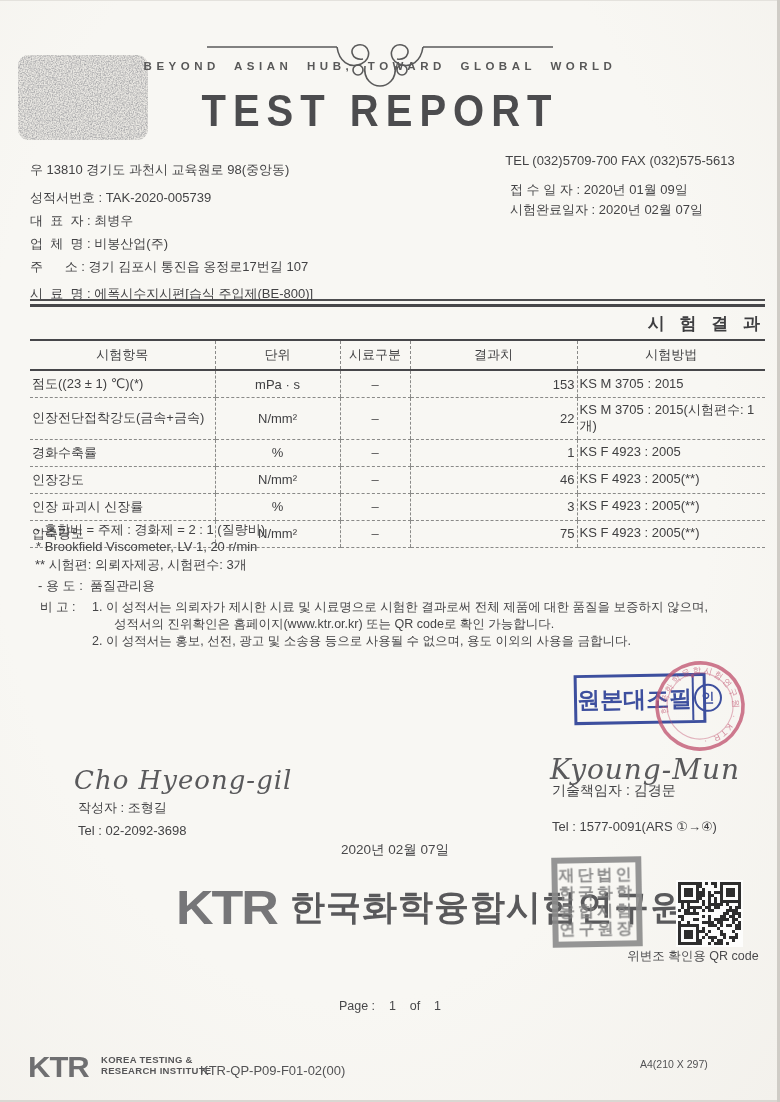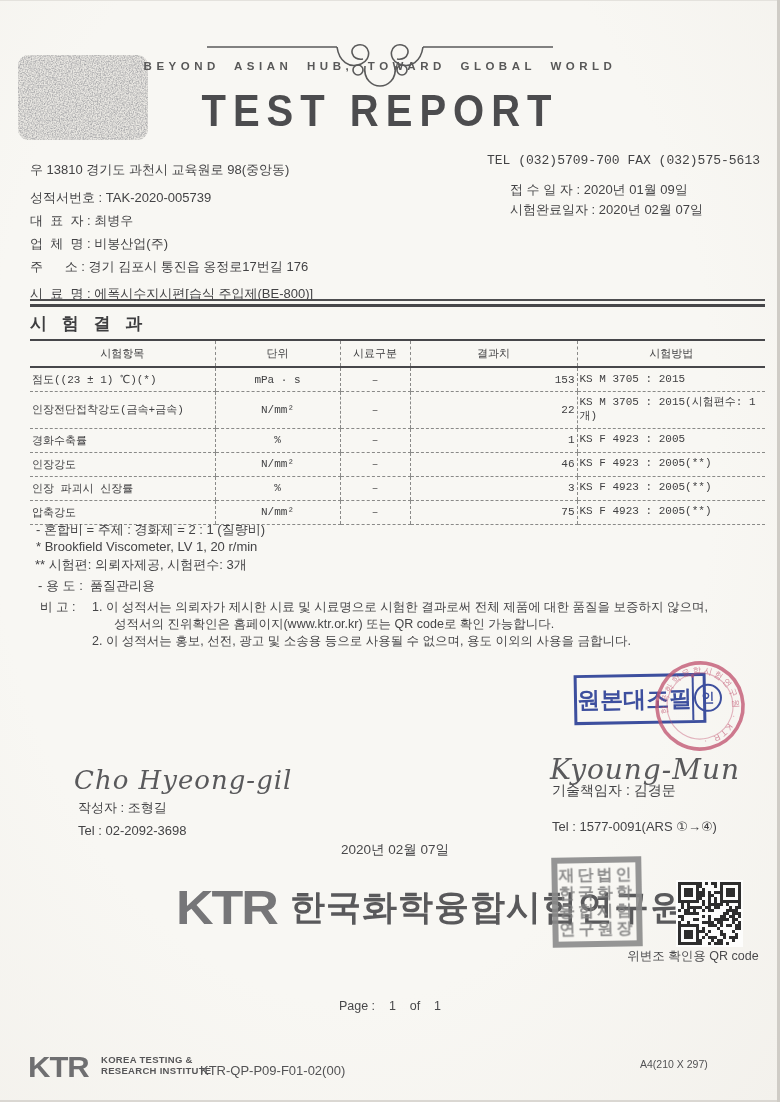--- a/index.html
+++ b/index.html
@@ -17,34 +17,34 @@
   .tagline{top:22px;left:0;width:760px;text-align:center;font-size:11.5px;font-weight:bold;
     letter-spacing:4.5px;word-spacing:7px;color:#585858;margin-top:38px;}
   .rule-orn{top:44px;left:205px;}
   .report-title{top:86px;left:0;width:760px;text-align:center;font-size:40px;font-weight:bold;
     letter-spacing:7px;color:#4c4c4e;transform:scaleY(1.12);transform-origin:top;}
   .noise-stamp{top:55px;left:18px;}
   
   .info{font-size:13px;color:#434345;}
   .lbl{white-space:pre;}
   .postal{top:161px;left:30px;}
-  .telfax{top:153px;left:480px;width:280px;text-align:right;font-family:Liberation Mono, monospace;}
+  .telfax{top:153px;left:480px;width:280px;text-align:center;}
   .rdate{top:181px;left:510px;}
   .cdate{top:201px;left:510px;}
   .repno{top:189px;left:30px;}
   .ceo{top:212px;left:30px;}
   .company{top:235px;left:30px;}
   .addr{top:258px;left:30px;}
   .sample{top:285px;left:30px;text-align:center;}
   
   .rule-thin{top:299px;left:30px;width:735px;height:2px;background:#4e4e50;}
   .results{top:304px;left:30px;width:735px;}
   .results-title{border-top:3px solid #47474a;border-bottom:2px solid #47474a;
-    text-align:left;font-size:17px;font-weight:bold;letter-spacing:5px;padding:5px 0 4px;}
-  table.res{border-collapse:collapse;width:735px;table-layout:fixed;font-size:11px;color:#404042;font-family:Liberation Mono, monospace;}
+    text-align:right;font-size:17px;font-weight:bold;letter-spacing:5px;padding:5px 0 4px;}
+  table.res{border-collapse:collapse;width:735px;table-layout:fixed;font-size:13px;color:#404042;}
   table.res th{font-weight:normal;padding:5px 2px;border-bottom:2px solid #47474a;}
   table.res td{padding:4px 2px;border-bottom:1px dashed #8a8a88;}
   table.res .vd{border-left:1px dashed #8a8a88;}
   td.item{text-align:left;padding-left:10px;}
   td.unit,th{text-align:center;}
   td.div{text-align:center;color:#555;}
   td.result{text-align:right;padding-right:3px;}
   td.method{text-align:left;padding-left:6px;line-height:1.25;}
   
   .note{font-size:13px;color:#434345;}
@@ -129,21 +129,21 @@
 
   <div class="abs info postal">우 13810 경기도 과천시 교육원로 98(중앙동)</div>
   <div class="abs info telfax">TEL (032)5709-700    FAX (032)575-5613</div>
 
   <div class="abs info rdate"><span class="lbl">접 수 일 자 :</span> <span>2020년 01월 09일</span></div>
   <div class="abs info cdate"><span class="lbl">시험완료일자 :</span> <span>2020년 02월 07일</span></div>
 
   <div class="abs info repno"><span class="lbl">성적서번호 :</span> <span>TAK-2020-005739</span></div>
   <div class="abs info ceo"><span class="lbl">대  표  자 :</span> <span>최병우</span></div>
   <div class="abs info company"><span class="lbl">업  체  명 :</span> <span>비봉산업(주)</span></div>
-  <div class="abs info addr"><span class="lbl">주      소 :</span> <span>경기 김포시 통진읍 옹정로17번길 176</span></div>
+  <div class="abs info addr"><span class="lbl">주      소 :</span> <span>경기 김포시 통진읍 옹정로17번길 107</span></div>
   <div class="abs info sample"><span class="lbl">시  료  명 :</span> <span>에폭시수지시편[습식 주입제(BE-800)]</span></div>
 
   <div class="abs rule-thin"></div>
   <div class="abs results">
     <div class="results-title">시 험 결 과</div>
     <table class="res">
       <colgroup>
           <col style="width:185px">
           <col style="width:125px">
           <col style="width:70px">

